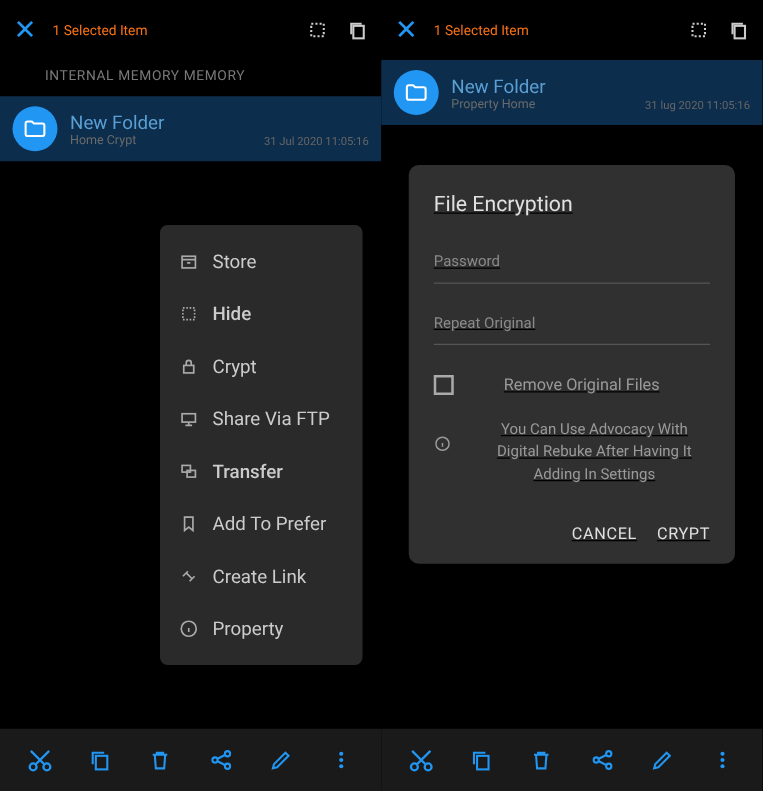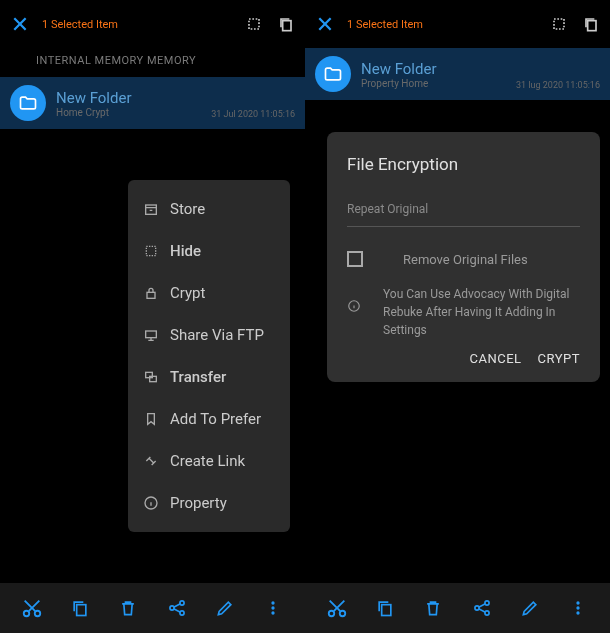--- a/index.html
+++ b/index.html
@@ -138,25 +138,26 @@
       height: 24px;
       color: #2196f3;
       display: flex;
       align-items: center;
       justify-content: center;
     }
     .modal-overlay {
       position: absolute;
       top: 132px;
       left: 22px;
-      right: 10px;
+      right: 22px;
       background: #303030;
       border-radius: 8px;
       padding: 22px 20px 16px 20px;
       box-shadow: 0 6px 24px rgba(0,0,0,0.7);
+      text-decoration: underline;
     }
     .modal-title {
       color: #e0e0e0;
       font-size: 17px;
       margin-bottom: 28px;
     }
     .input-field {
       margin-bottom: 24px;
     }
     .input-placeholder {
@@ -184,22 +185,22 @@
       color: #9a9a9a;
       font-size: 13px;
       margin-left: 32px;
     }
     .modal-info {
       display: flex;
       gap: 22px;
       color: #9a9a9a;
       font-size: 12px;
       line-height: 1.5;
-      text-align: left;
-      margin-bottom: 12px;
+      text-align: center;
+      margin-bottom: 32px;
     }
     .modal-info-icon {
       flex-shrink: 0;
       padding-top: 14px;
     }
     .modal-actions {
       display: flex;
       justify-content: flex-end;
       gap: 16px;
     }
@@ -381,20 +382,24 @@
     <div class="folder-info">
       <div class="folder-name">New Folder</div>
       <div class="folder-sub">Property Home</div>
     </div>
     <div class="folder-date">31 lug 2020  11:05:16</div>
   </div>
 
   <div class="modal-overlay">
     <div class="modal-title">File Encryption</div>
     <div class="input-field">
+      <div class="input-placeholder">Password</div>
+      <div class="input-line"></div>
+    </div>
+    <div class="input-field">
       <div class="input-placeholder">Repeat Original</div>
       <div class="input-line"></div>
     </div>
     <div class="checkbox-row">
       <div class="checkbox-box"></div>
       <span class="checkbox-label">Remove Original Files</span>
     </div>
     <div class="modal-info">
       <span class="modal-info-icon">
         <svg width="14" height="14" viewBox="0 0 24 24" fill="none" stroke="#9a9a9a" stroke-width="2">

